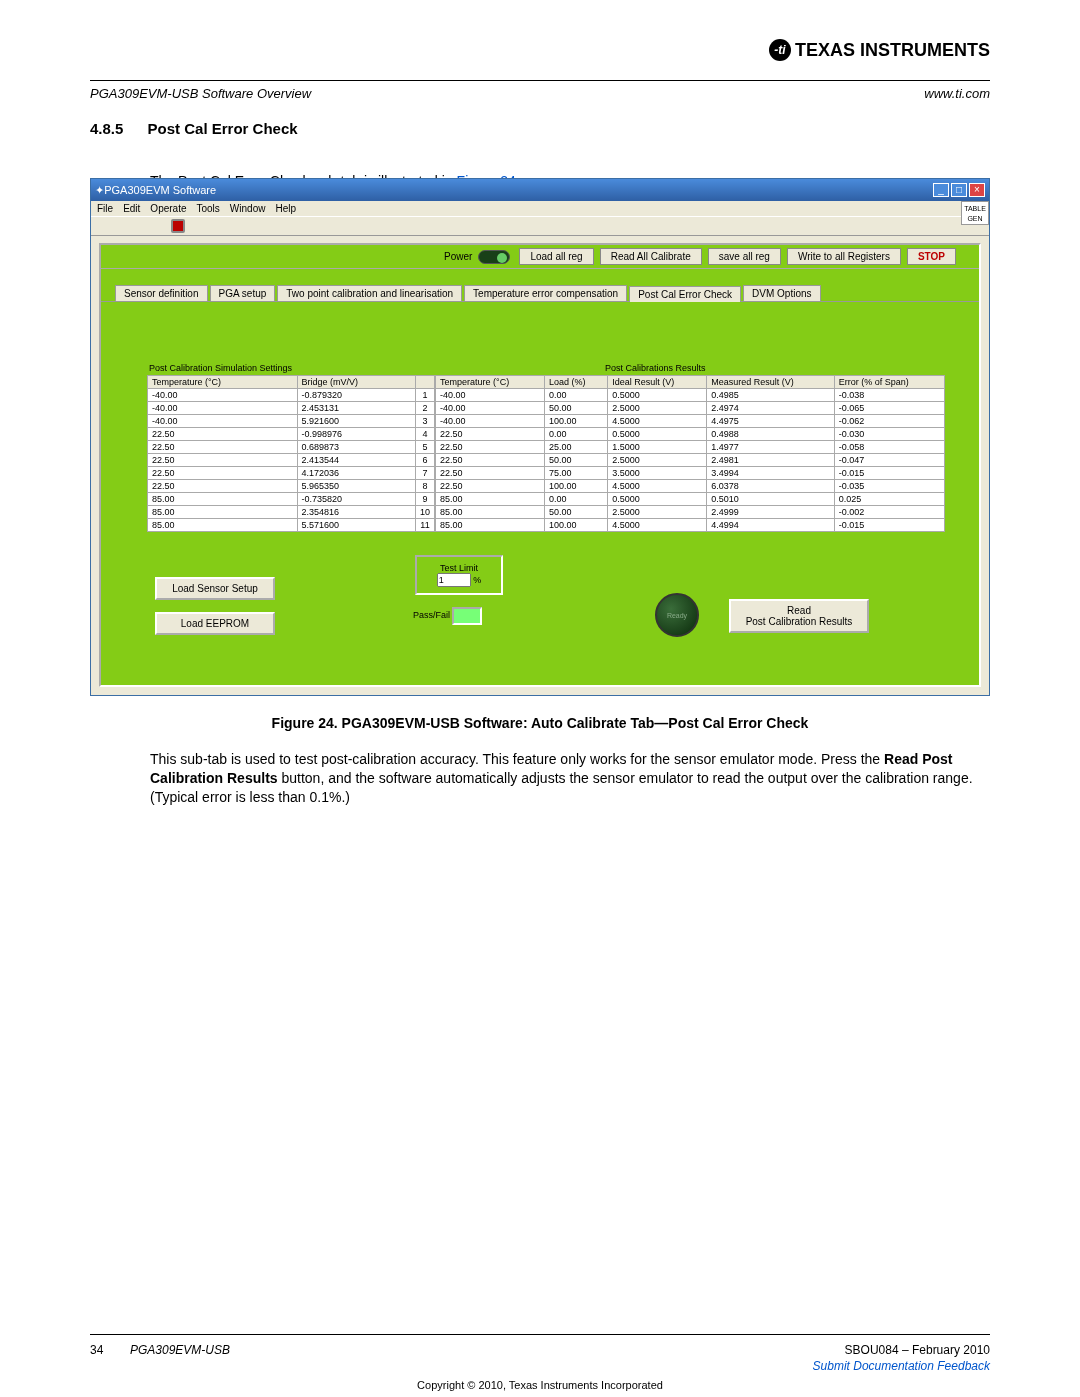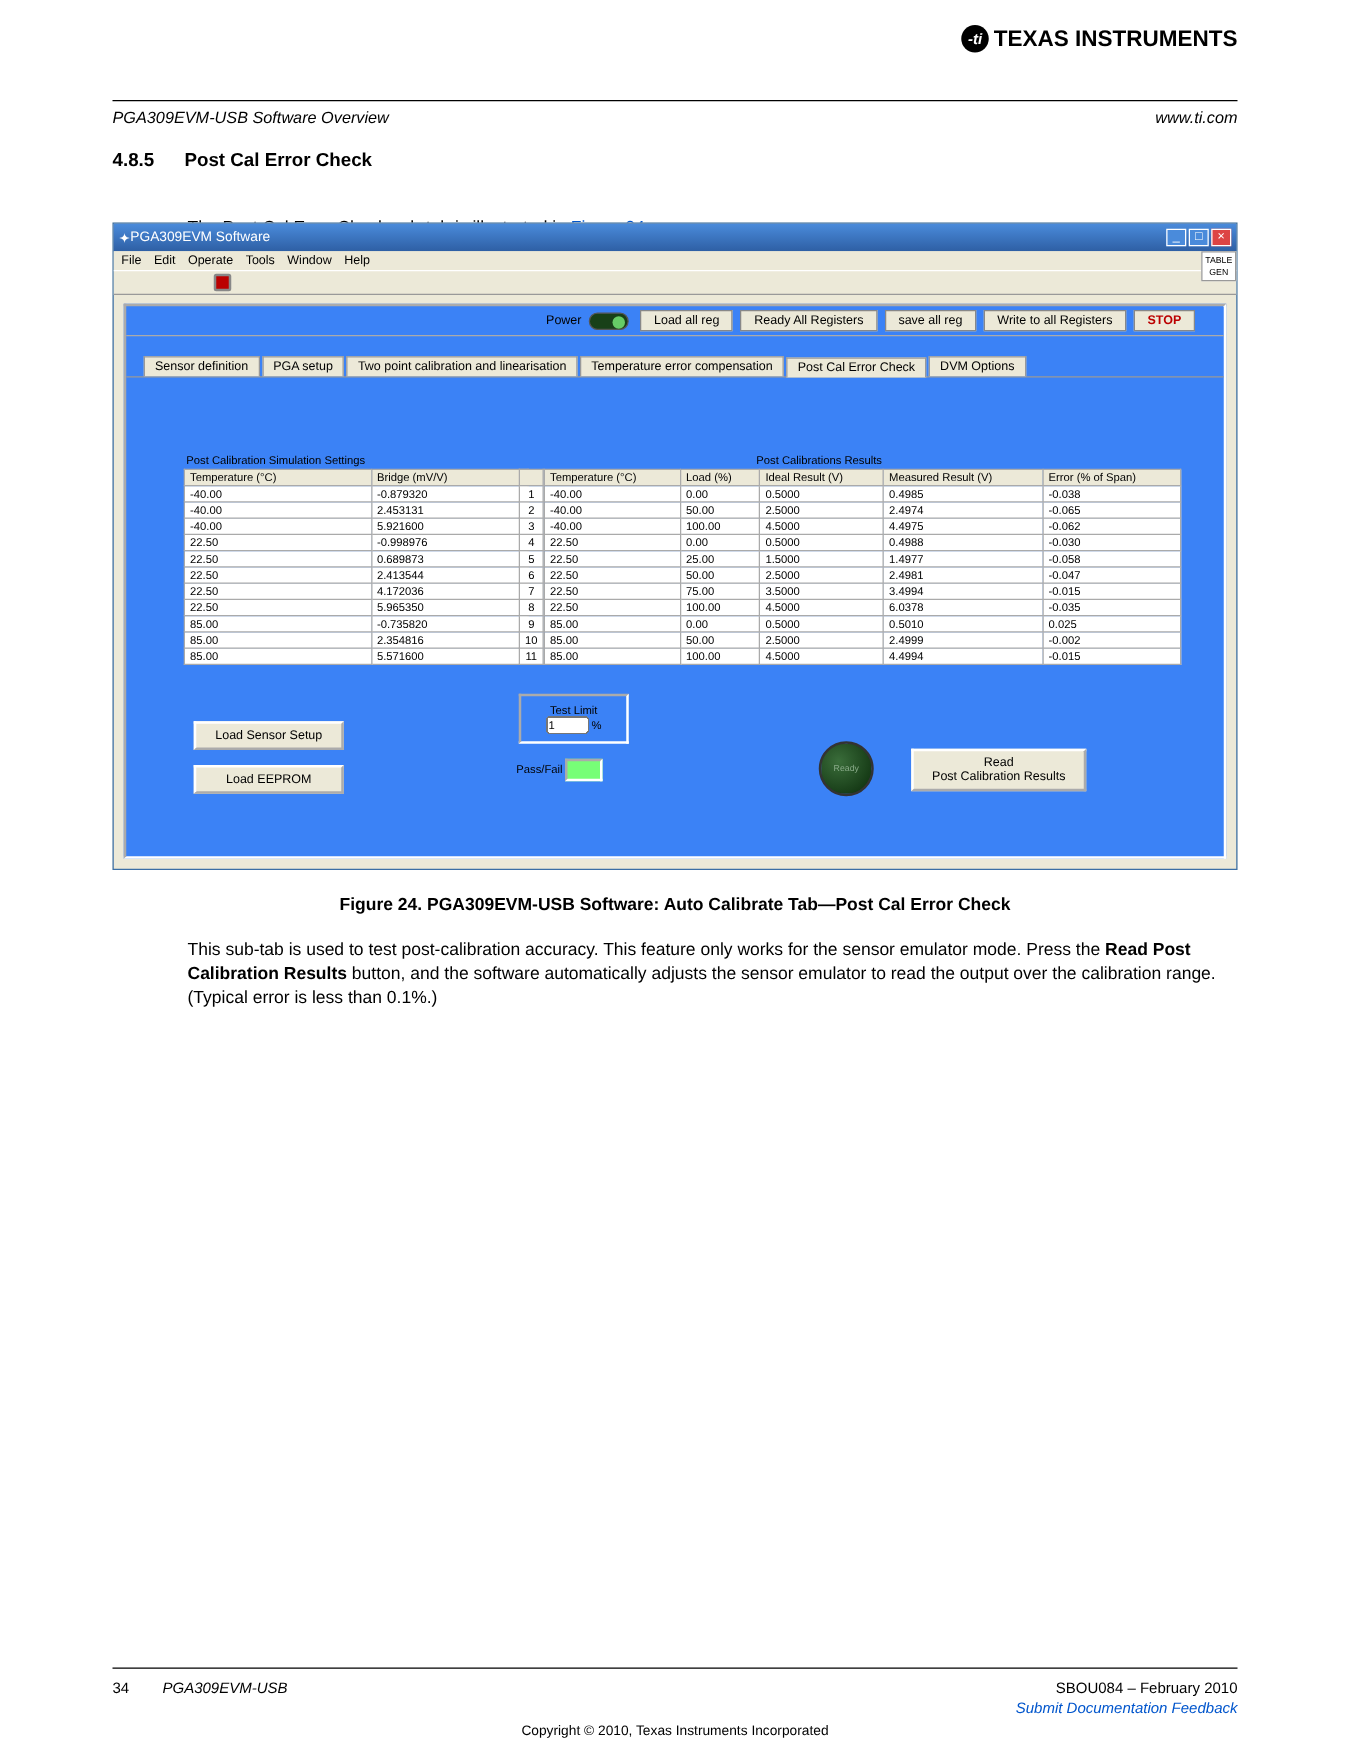--- a/index.html
+++ b/index.html
@@ -9,21 +9,21 @@
     width: 1080px;
     height: 1397px;
     position: relative;
     font-size: 14px;
   }
   .page-header {
     position: absolute;
     top: 20px; right: 90px;
     text-align: right;
   }
-  .ti-logo { font-weight: bold; font-size: 18px; display: flex; align-items: flex-end; gap: 4px; }
+  .ti-logo { font-weight: bold; font-size: 18px; display: flex; align-items: flex-end; gap: 4px; margin-top: 19px; }
   .ti-logo .badge { background:#000; color:#fff; border-radius:50%; width:22px; height:22px; display:inline-flex; align-items:center; justify-content:center; font-style:italic; font-size:12px;}
   .hr { position:absolute; left:90px; right:90px; height:1px; background:#000; }
   .hr.top { top:80px; }
   .page-meta { position:absolute; top:86px; left:90px; right:90px; display:flex; justify-content:space-between; font-style:italic; font-size:13px; }
   .section-head { position:absolute; top:120px; left:90px; font-size:15px; }
   .section-head b { margin-right:20px; }
   .intro { position:absolute; top:145px; left:150px; font-size:14px;margin-top:28px; }
   .intro a { color:#0055cc; text-decoration:none; }
 
   
@@ -37,21 +37,21 @@
   }
   .titlebar .winbtns { margin-left:auto; display:flex; gap:2px; }
   .winbtn { width:16px; height:14px; background:#4a8bdb; border:1px solid #fff; font-size:10px; text-align:center; line-height:12px; }
   .winbtn.close { background:#d44; }
   .menubar { background:#ece9d8; font-size:10px; padding:2px 6px; display:flex; gap:10px; }
   .menubar span { text-decoration-color:transparent; }
   .sidebadge { position:absolute; top:22px; right:0; width:28px; height:24px; border:1px solid #999; font-size:7px; text-align:center; background:#fff; line-height:10px; padding-top:2px;}
   .iconbar { height:20px; background:#ece9d8; border-top:1px solid #fff; border-bottom:1px solid #999; display:flex; align-items:center; padding-left:80px;}
   .iconbar .rec { width:14px; height:14px; border:2px solid #888; background:#b00; border-radius:2px; }
 
-  .innerframe { position:absolute; top:64px; left:8px; right:8px; bottom:8px; background:#3b82f6; border:2px inset #fff; }
+  .innerframe { position:absolute; top:64px; left:8px; right:8px; bottom:8px; background:#84cc16; border:2px inset #fff; }
   .toolbar { height:24px; border-bottom:1px solid #aaa; display:flex; align-items:center; font-size:10px; }
   .toolbar .spacer { flex:1; }
   .tbtn { border:1px solid #888; background:#ece9d8; padding:2px 10px; margin:0 3px; font-size:10px; cursor:pointer; }
   .tbtn.stop { color:#b00; font-weight:bold; }
   .led { width:32px; height:14px; border:1px solid #555; border-radius:8px; background:#184018; margin:0 6px; position:relative;}
   .led::after{content:"";position:absolute;right:2px;top:2px;width:10px;height:10px;border-radius:50%;background:#6c6;}
   .maintabs { display:flex; font-size:10px; border-bottom:1px solid #999; padding-top:4px; padding-left:6px; gap:0;}
   .mtab { border:1px solid #999; border-bottom:none; background:#ece9d8; padding:2px 8px; margin-right:2px; cursor:pointer;}
   .mtab.active { background:#ece9d8; font-weight:normal; }
   .subtabs { display:flex; font-size:10px; padding-top:16px; padding-left:14px; gap:0; border-bottom:1px solid #999;}
@@ -139,21 +139,21 @@
   <div class="iconbar">
     <div class="rec"></div>
   </div>
 
   <div class="innerframe">
     <div class="toolbar">
       <div class="spacer"></div>
       <span>Power</span>
       <div class="led"></div>
       <button class="tbtn">Load all reg</button>
-      <button class="tbtn">Ready All Registers</button>
+      <button class="tbtn">Read All Calibrate</button>
       <button class="tbtn">save all reg</button>
       <button class="tbtn">Write to all Registers</button>
       <button class="tbtn stop">STOP</button>
       <div style="width:20px"></div>
     </div>
     <div class="subtabs">
       <div class="stab">Sensor definition</div>
       <div class="stab">PGA setup</div>
       <div class="stab">Two point calibration and linearisation</div>
       <div class="stab">Temperature error compensation</div>

